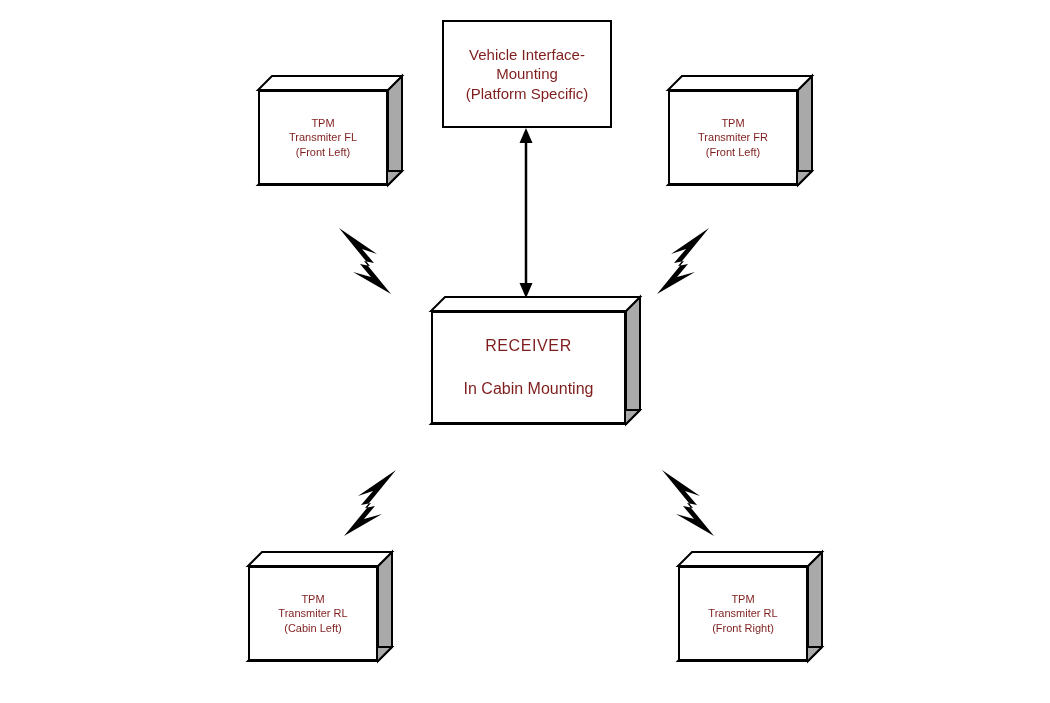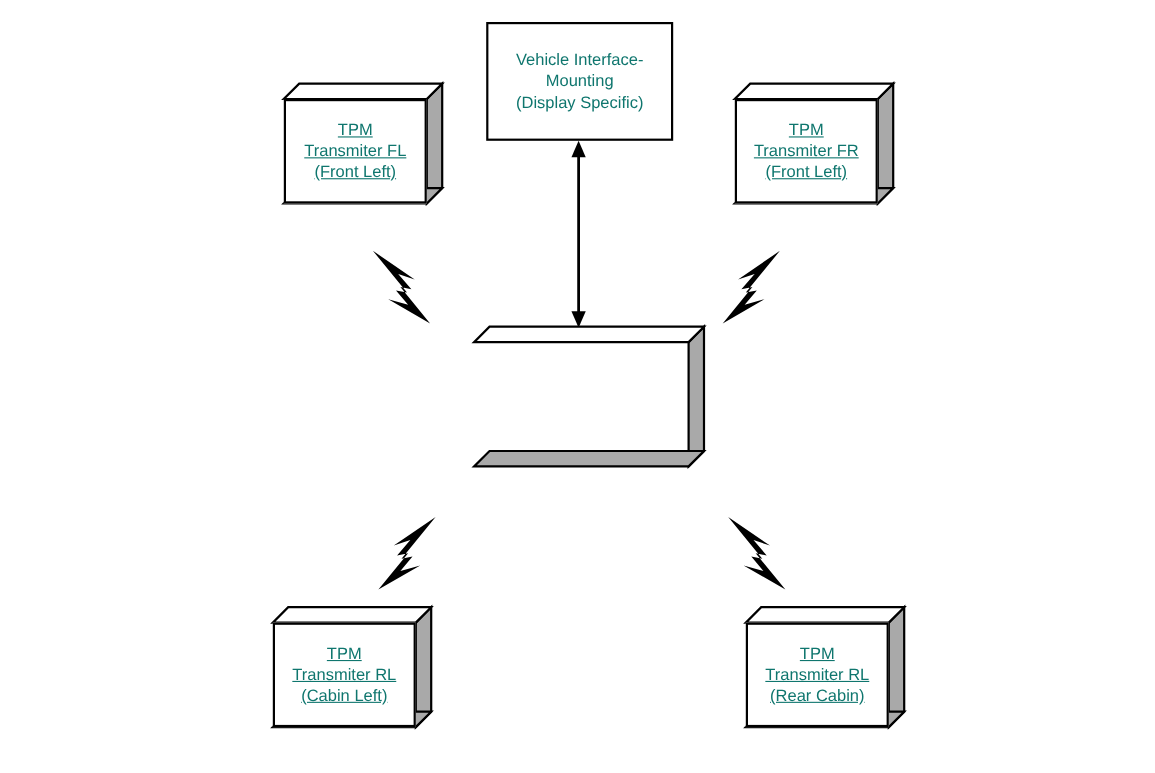--- a/index.html
+++ b/index.html
@@ -51,29 +51,29 @@
   .block svg.depth {
     position: absolute;
     top: 0;
     left: 0;
     overflow: visible;
     z-index: 1;
   }
 
   .line1, .line2, .line3 {
     display: block;
-    color: #0f766e;
+    color: #7f1d1d;
     line-height: 1.28;
     white-space: nowrap;
   }
 
   
   .tpm-text .line1,
   .tpm-text .line2,
-  .tpm-text .line3 { font-size: 15px; text-decoration: underline; }
+  .tpm-text .line3 { font-size: 11px; }
 
   .display-text .line1,
   .display-text .line2,
   .display-text .line3 { font-size: 15px; }
 
   .receiver-text .line1 { font-size: 16px; letter-spacing: 0.6px; }
   .receiver-text .line2 { font-size: 16px; margin-top: 22px; }
 
   
   .arrow-svg {
@@ -89,36 +89,42 @@
 </style>
 </head>
 <body>
 
 <div id="canvas">
 
   <div class="flat-box" style="left:442px; top:20px; width:170px; height:108px;">
     <div class="display-text">
       <span class="line1">Vehicle Interface-</span>
       <span class="line2">Mounting</span>
-      <span class="line3">(Display Specific)</span>
+      <span class="line3">(Platform Specific)</span>
     </div>
   </div>
 
   <svg class="arrow-svg" style="left:512px; top:128px;" width="28" height="170" viewBox="0 0 28 170">
     <line x1="14" y1="12" x2="14" y2="158" stroke="#000000" stroke-width="2.5"></line>
     <polygon points="14,0 7.5,15 20.5,15" fill="#000000"></polygon>
     <polygon points="14,170 7.5,155 20.5,155" fill="#000000"></polygon>
   </svg>
 
   <div class="block" style="left:431px; top:297px; width:210px; height:143px;">
     <svg class="depth" width="210" height="143" viewBox="0 0 210 143">
       <polygon points="195,127 209,113 209,0 195,14" fill="#a9a9a9" stroke="#000000" stroke-width="2"></polygon>
       <polygon points="0,127 195,127 209,113 14,113" fill="#a9a9a9" stroke="#000000" stroke-width="2"></polygon>
       <polygon points="0,14 195,14 209,0 14,0" fill="#ffffff" stroke="#000000" stroke-width="2"></polygon>
     </svg>
+    <div class="face-front" style="left:0px; top:14px; width:195px; height:113px;">
+      <div class="receiver-text">
+        <span class="line1">RECEIVER</span>
+        <span class="line2">In Cabin Mounting</span>
+      </div>
+    </div>
   </div>
 
   <div class="block" style="left:258px; top:76px; width:145px; height:124px;">
     <svg class="depth" width="145" height="124" viewBox="0 0 145 124">
       <polygon points="130,109 144,95 144,0 130,14" fill="#a9a9a9" stroke="#000000" stroke-width="2"></polygon>
       <polygon points="0,109 130,109 144,95 14,95" fill="#a9a9a9" stroke="#000000" stroke-width="2"></polygon>
       <polygon points="0,14 130,14 144,0 14,0" fill="#ffffff" stroke="#000000" stroke-width="2"></polygon>
     </svg>
     <div class="face-front" style="left:0px; top:14px; width:130px; height:95px;">
       <div class="tpm-text">
@@ -162,21 +168,21 @@
   <div class="block" style="left:678px; top:552px; width:145px; height:124px;">
     <svg class="depth" width="145" height="124" viewBox="0 0 145 124">
       <polygon points="130,109 144,95 144,0 130,14" fill="#a9a9a9" stroke="#000000" stroke-width="2"></polygon>
       <polygon points="0,109 130,109 144,95 14,95" fill="#a9a9a9" stroke="#000000" stroke-width="2"></polygon>
       <polygon points="0,14 130,14 144,0 14,0" fill="#ffffff" stroke="#000000" stroke-width="2"></polygon>
     </svg>
     <div class="face-front" style="left:0px; top:14px; width:130px; height:95px;">
       <div class="tpm-text">
         <span class="line1">TPM</span>
         <span class="line2">Transmiter RL</span>
-        <span class="line3">(Rear Cabin)</span>
+        <span class="line3">(Front Right)</span>
       </div>
     </div>
   </div>
 
   <svg class="bolt" style="left:337px; top:228px;" width="56" height="66" viewBox="0 0 56 66">
     <polygon fill="#000000" points="2,0 33,38 23,36 34,49 16,44 54,66 27,33 37,35 25,21 40,26"></polygon>
   </svg>
 
   <svg class="bolt" style="left:655px; top:228px;" width="56" height="66" viewBox="0 0 56 66">
     <polygon fill="#000000" transform="translate(56,0) scale(-1,1)" points="2,0 33,38 23,36 34,49 16,44 54,66 27,33 37,35 25,21 40,26"></polygon>

